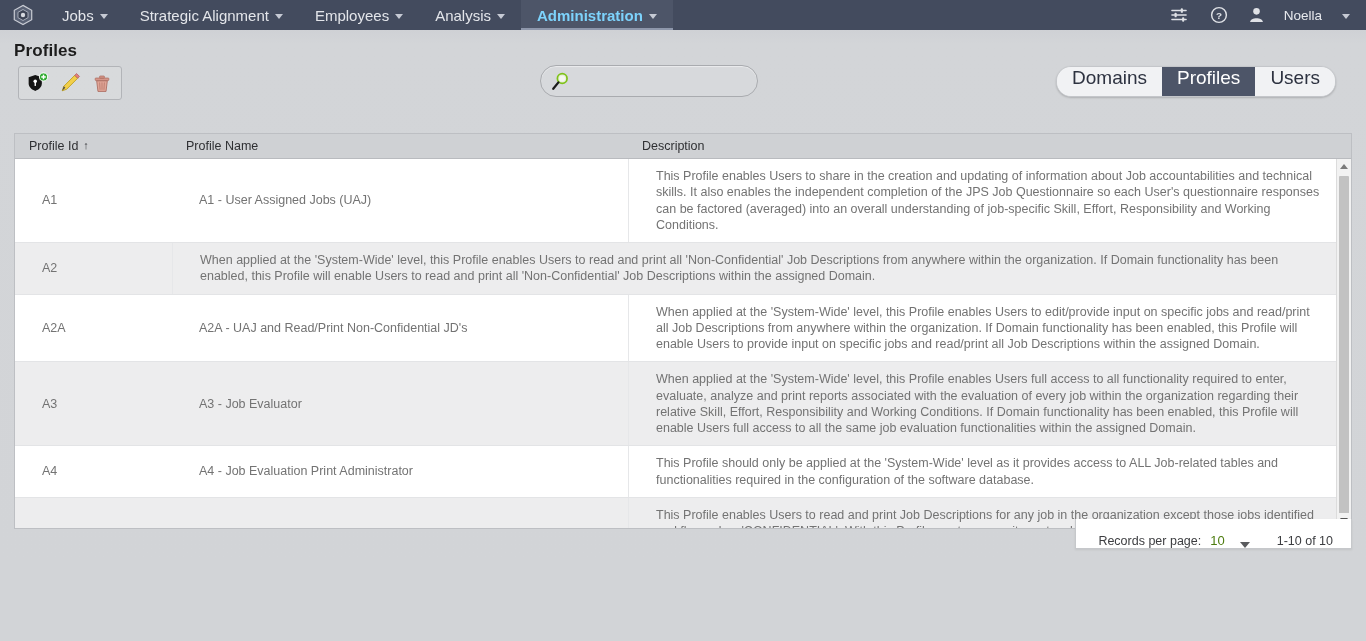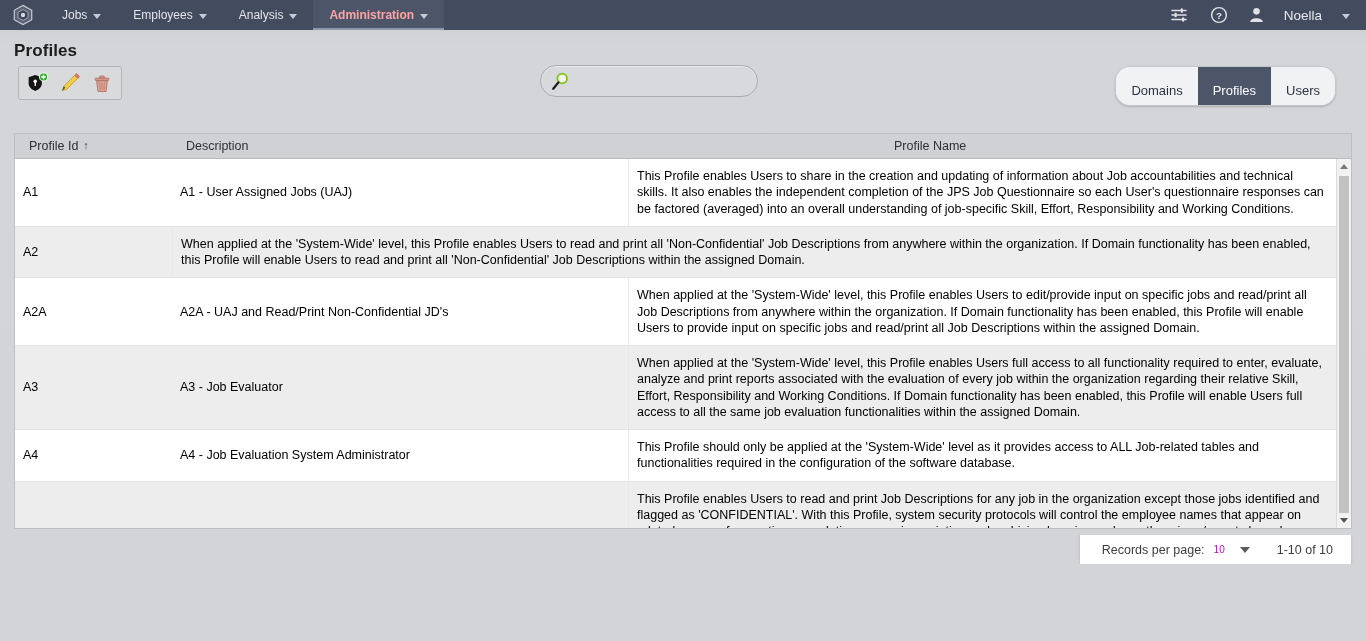--- a/index.html
+++ b/index.html
@@ -22,27 +22,27 @@
   }
   .nav-logo {
     width: 46px;
     display: flex; align-items: center; justify-content: center;
   }
   .nav-items { display: flex; align-items: stretch; }
   .nav-item {
     display: flex; align-items: center; gap: 6px;
     padding: 0 16px;
     color: #e3e5ea;
-    font-size: 12px;
+    font-size: 15px;
     white-space: nowrap;
     cursor: pointer;
   }
   .nav-item.active {
     background: #4d5568;
-    color: #fca5a5;
+    color: #7dd3fc;
     font-weight: bold;
     box-shadow: inset 0 -2px 0 #8e97ab;
   }
   .caret {
     display: inline-block;
     width: 0; height: 0;
     border-left: 4px solid transparent;
     border-right: 4px solid transparent;
     border-top: 5px solid #c6cad4;
     margin-top: 2px;
@@ -123,22 +123,22 @@
   .segmented {
     position: absolute; right: 30px; top: 5px;
     display: flex;
     background: #eceef0;
     border-radius: 15px;
     overflow: hidden;
     border: 1px solid #c4c6ca;
     box-shadow: 0 1px 2px rgba(0,0,0,.18);
   }
   .seg-btn {
-    padding: 16px 15px 7px;
-    font-size: 13px;
+    padding: 0 15px 7px;
+    font-size: 19px;
     color: #2d3240;
     cursor: pointer;
     background: #f1f2f4;
     white-space: nowrap;
   }
   .seg-btn.active {
     background: #4d5568;
     color: #ffffff;
   }
 
@@ -186,22 +186,22 @@
   }
   .row {
     display: flex;
     border-bottom: 1px solid #e3e4e6;
     background: #ffffff;
     align-items: stretch;
   }
   .row.alt { background: #ededee; }
   .cell {
     font-size: 12.5px;
-    color: #000000;
-    padding: 9px 12px 9px 8px;
+    color: #737373;
+    padding: 9px 12px 9px 27px;
     line-height: 1.30;
   }
   .cell.c1 { width: 157px; display: flex; align-items: center; }
   .cell.c2 { width: 456px; display: flex; align-items: center; }
   .cell.c3 { flex: 1; border-left: 1px solid #e6e7e9; }
 
   
   .vscroll {
     position: absolute;
     top: 0; right: 0; bottom: 0;
@@ -235,33 +235,33 @@
     width: 0; height: 0;
     border-left: 4px solid transparent;
     border-right: 4px solid transparent;
     border-top: 5px solid #555;
   }
 
   
   .footer {
     position: absolute;
     right: 14px;
-    bottom: 2px;
+    bottom: 18px;
     height: 30px;
     background: #ffffff;
     border: 1px solid #c6c8cb;
     border-top: 0;
-    display: flex; align-items: center;
+    display: flex; align-items: flex-end;
     gap: 9px;
     padding: 0 18px 0 22px;
     font-size: 12.5px;
     color: #3c3d40;
     box-shadow: 0 1px 2px rgba(0,0,0,.08);
   }
-  .rpp-value { font-size: 10px; color: #a21caf; }
+  .rpp-value { font-size: 13px; color: #4d7c0f; }
   .rpp-caret {
     width: 0; height: 0;
     border-left: 5px solid transparent;
     border-right: 5px solid transparent;
     border-top: 6px solid #5a5b5e;
     cursor: pointer;
     margin: 0 6px;
   }
   .range { margin-left: 12px; }
 
@@ -280,20 +280,24 @@
     <svg width="22" height="22" viewBox="0 0 24 24" aria-hidden="true">
       <polygon points="12,1.5 21.5,6.8 21.5,17.2 12,22.5 2.5,17.2 2.5,6.8" fill="#5a6275" stroke="#c9ccd4" stroke-width="1.3"></polygon>
       <polygon points="12,6 17.5,9.1 17.5,14.9 12,18 6.5,14.9 6.5,9.1" fill="#3c4considered" style="fill:#3c4354" stroke="#aeb3bf" stroke-width="1"></polygon>
       <circle cx="12" cy="12" r="2.4" fill="#d5d8de"></circle>
     </svg>
   </div>
 
   <div class="nav-items">
     <div class="nav-item">
       <span>Jobs</span>
+      <i class="caret"></i>
+    </div>
+    <div class="nav-item">
+      <span>Strategic Alignment</span>
       <i class="caret"></i>
     </div>
     <div class="nav-item">
       <span>Employees</span>
       <i class="caret"></i>
     </div>
     <div class="nav-item">
       <span>Analysis</span>
       <i class="caret"></i>
     </div>
@@ -396,25 +400,25 @@
     </div>
   </div>
 
   <div class="table-wrap">
 
     <div class="thead">
       <div class="th c1">
         <span>Profile Id</span>
         <span class="sort-arrow">↑</span>
       </div>
+      <div class="th c2">
+        <span>Profile Name</span>
+      </div>
       <div class="th c3">
         <span>Description</span>
-      </div>
-      <div class="th c2">
-        <span>Profile Name</span>
       </div>
     </div>
 
     <div class="tbody-scroll">
       <div class="tbody">
 
         <div class="row">
           <div class="cell c1">A1</div>
           <div class="cell c2">A1 - User Assigned Jobs (UAJ)</div>
           <div class="cell c3">This Profile enables Users to share in the creation and updating of information about Job accountabilities and technical skills. It also enables the independent completion of the JPS Job Questionnaire so each User's questionnaire responses can be factored (averaged) into an overall understanding of job-specific Skill, Effort, Responsibility and Working Conditions.</div>
@@ -432,21 +436,21 @@
         </div>
 
         <div class="row alt">
           <div class="cell c1">A3</div>
           <div class="cell c2">A3 - Job Evaluator</div>
           <div class="cell c3">When applied at the 'System-Wide' level, this Profile enables Users full access to all functionality required to enter, evaluate, analyze and print reports associated with the evaluation of every job within the organization regarding their relative Skill, Effort, Responsibility and Working Conditions. If Domain functionality has been enabled, this Profile will enable Users full access to all the same job evaluation functionalities within the assigned Domain.</div>
         </div>
 
         <div class="row">
           <div class="cell c1">A4</div>
-          <div class="cell c2">A4 - Job Evaluation System Administrator</div>
+          <div class="cell c2">A4 - Job Evaluation Print Administrator</div>
           <div class="cell c3">This Profile should only be applied at the 'System-Wide' level as it provides access to ALL Job-related tables and functionalities required in the configuration of the software database.</div>
         </div>
 
         <div class="row alt">
           <div class="cell c1">A5</div>
           <div class="cell c2">A5 - Jobs, Learning and Growth, and Analysis</div>
           <div class="cell c3">This Profile enables Users to read and print Job Descriptions for any job in the organization except those jobs identified and flagged as 'CONFIDENTIAL'. With this Profile, system security protocols will control the employee names that appear on related screens for creating, completing, approving, printing and archiving learning and growth reviews/reports based on whether the User has supervisory responsibility or not. If the User has supervisory responsibilities, this Profile will also enable them to view team learning and growth and develop training plans for subordinate personnel. NOTE: Please ensure the appropriate 'Profile' is attached to each Employee Id and Name in the 'Employees' module.</div>
         </div>
 
       </div>

